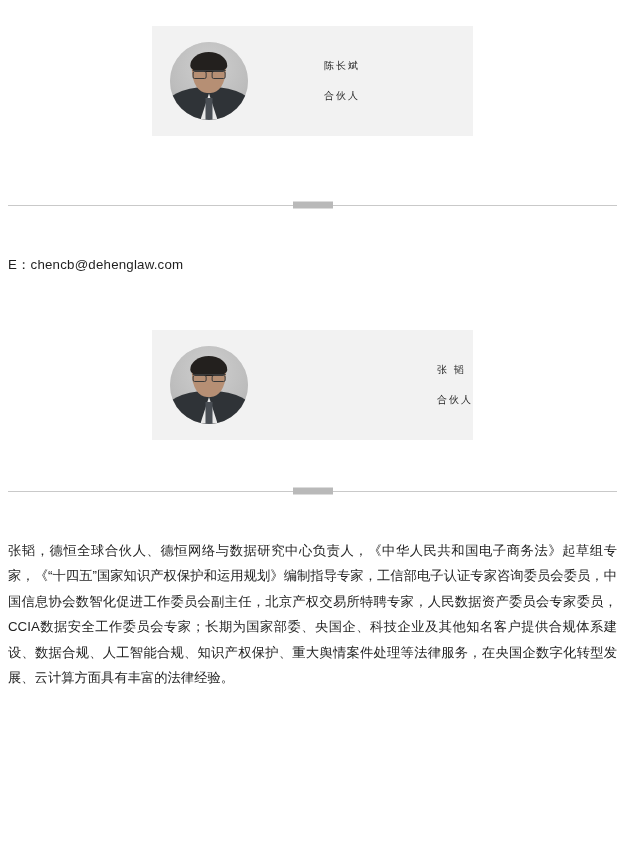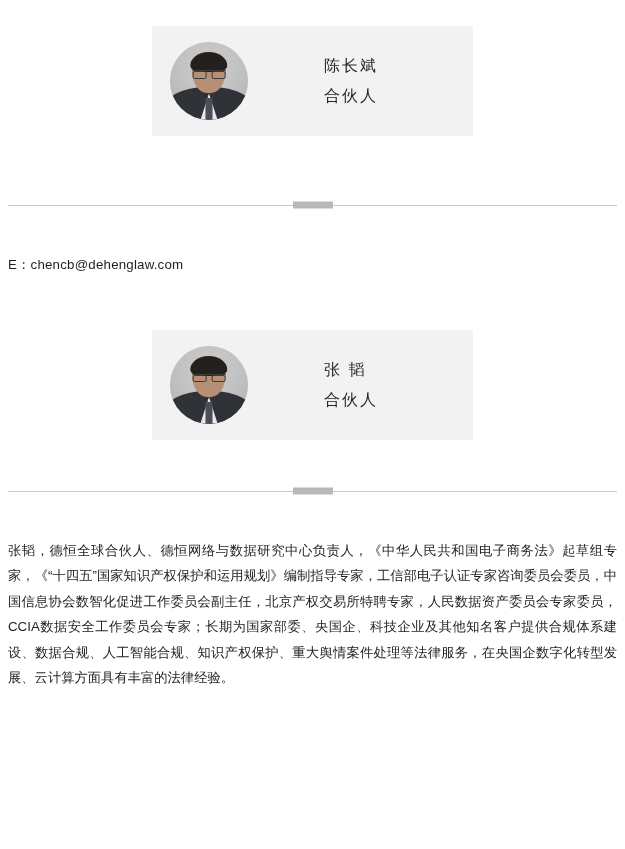--- a/index.html
+++ b/index.html
@@ -30,20 +30,21 @@
   }
   .card-1 {
     margin: 26px 152px 0 152px;
     height: 110px;
     padding-left: 18px;
   }
   .card-2 {
     margin: 0 152px 0 152px;
     height: 110px;
     padding-left: 18px;
+    justify-content: space-between;
   }
   .photo-wrap {
     width: 78px;
     height: 78px;
     border-radius: 50%;
     overflow: hidden;
     background: #d9d9d9;
     position: relative;
     flex: 0 0 auto;
   }
@@ -119,21 +120,21 @@
     height: 100%;
     border: 1.5px solid #3a3a3a;
     border-radius: 2px;
     box-sizing: border-box;
   }
   .portrait .glasses:before { left: 0; }
   .portrait .glasses:after { right: 0; }
 
   .card-text {
     margin-left: 76px;
-    font-size: 16px;
+    font-size: 10px;
     line-height: 30px;
     color: #262626;
   }
   .card-name {
     letter-spacing: 2px;
   }
   .card-role {
     letter-spacing: 2px;
   }
 

